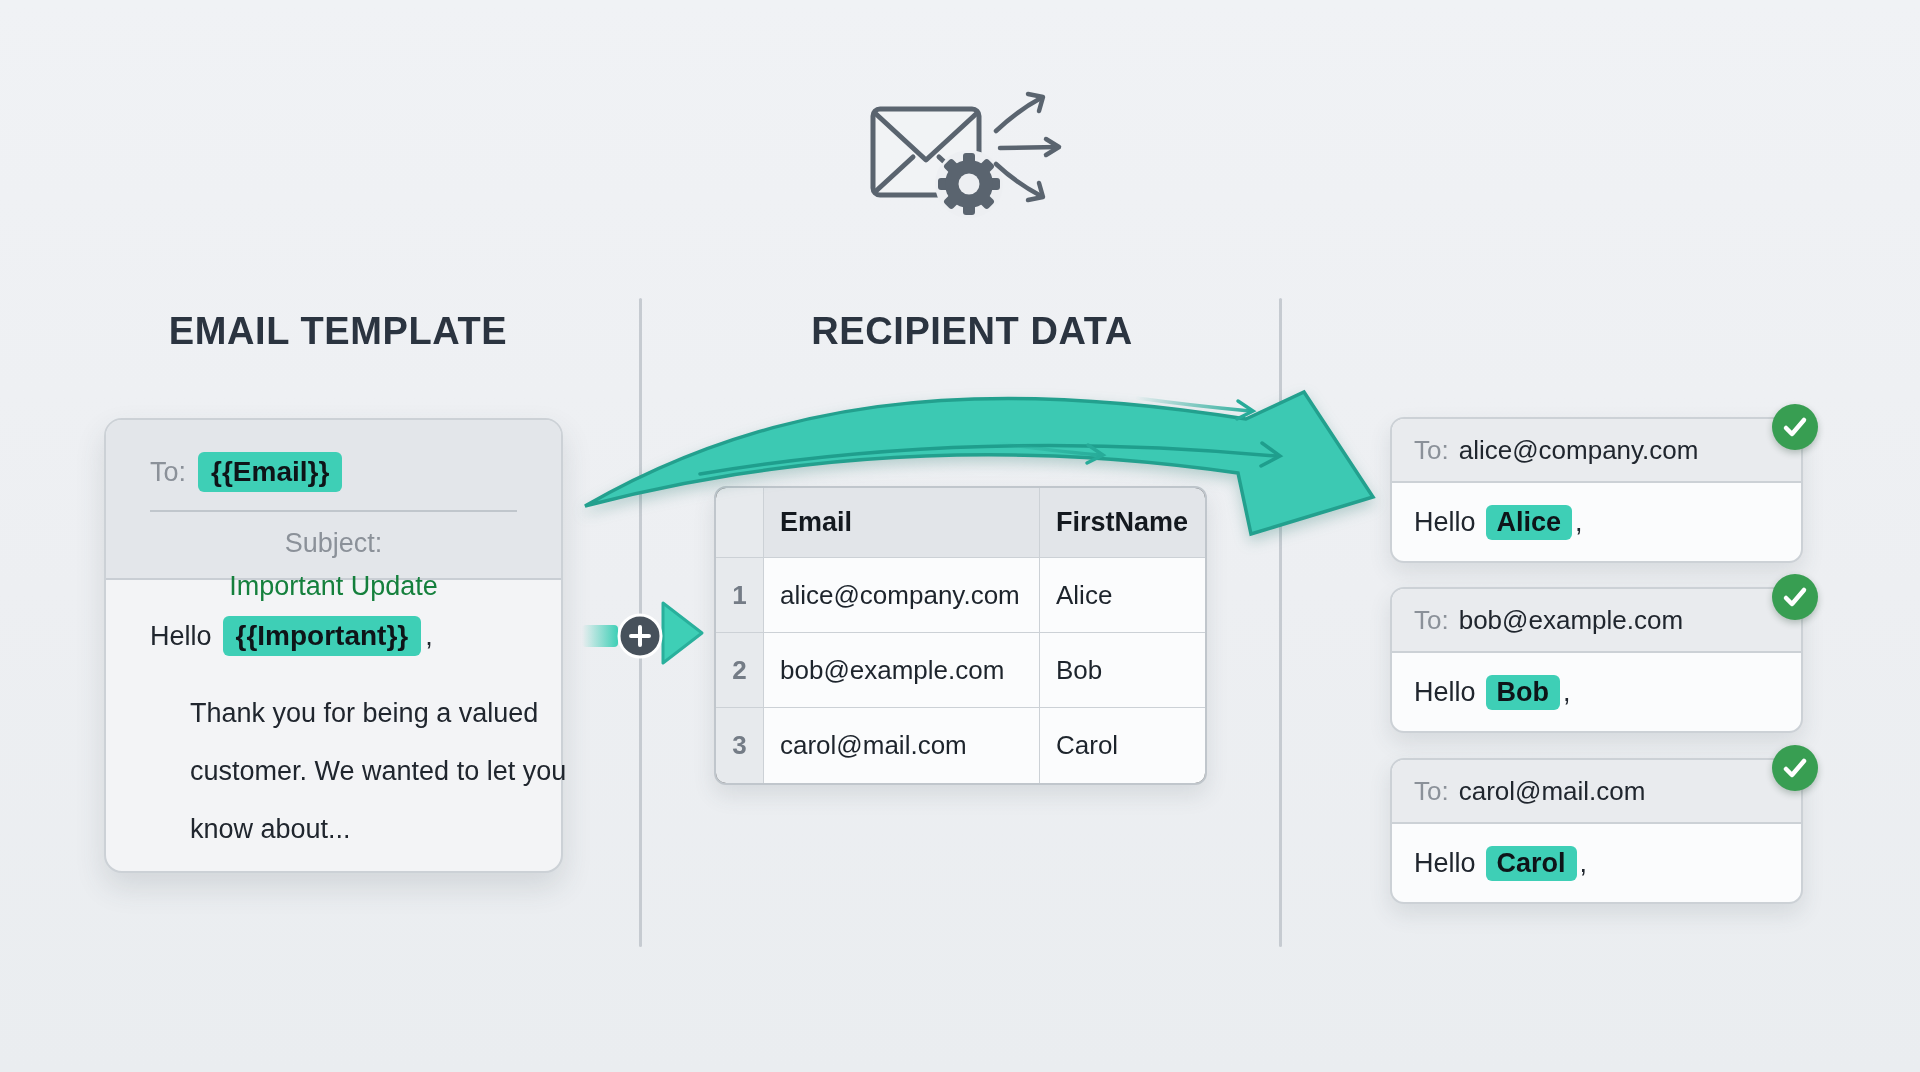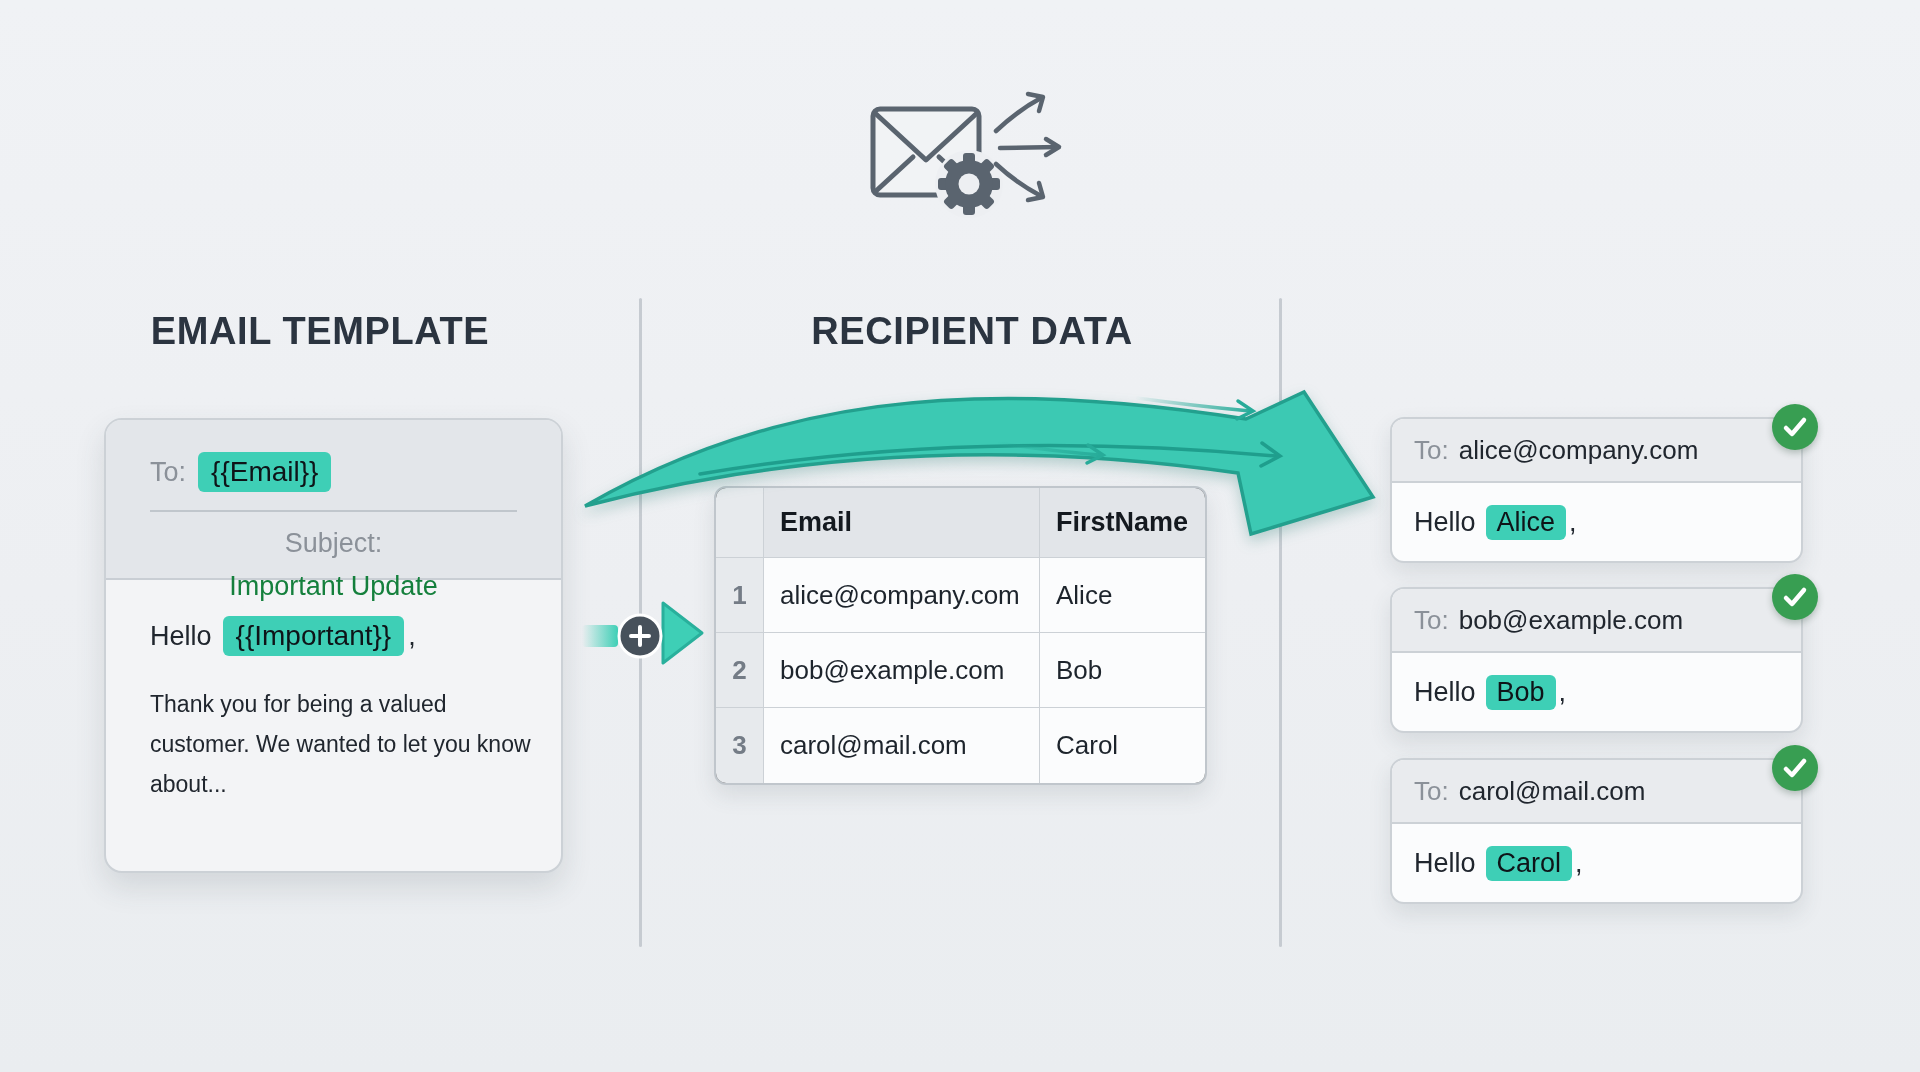--- a/index.html
+++ b/index.html
@@ -9,21 +9,21 @@
     background:linear-gradient(180deg,#f0f2f5 0%, #edeff2 55%, #eaedf0 100%);
     position:relative; color:#20262e;
   }
   .stage { position:absolute; inset:0; }
 
   
   .col-heading {
     position:absolute; top:310px; width:400px; text-align:center;
     font-size:38px; font-weight:800; letter-spacing:.6px; color:#2b3440;
   }
-  .h-template   { left:120px; }
+  .h-template   { left:138px; }
   .h-recipients { left:772px; }
   .h-individual { left:1392px; }
 
   
   .vdivider {
     position:absolute; top:298px; width:3px; height:649px;
     background:#c6cbd1; border-radius:2px; z-index:1;
   }
   .vd-left  { left:639px; }
   .vd-right { left:1279px; }
@@ -38,25 +38,25 @@
     height:160px; background:#e3e6ea; border-radius:15px 15px 0 0;
     border-bottom:2px solid #c9ced4; padding:32px 44px 0;
   }
   .trow { display:flex; align-items:center; gap:12px; font-size:27px; }
   .field-label { color:#8b9199; }
   .tdivider { height:2px; background:#c0c6cc; margin-top:18px; }
   .trow2 { margin-top:16px;flex-direction:column; }
   .subject-value { color:#15803d; }
   .tbody { padding:36px 44px 0; }
   .greet { display:flex; align-items:center; font-size:27px; color:#20262e; }
-  .para { margin-top:28px; font-size:23px; line-height:40px; color:#20262e; width:386px; }
+  .para { margin-top:28px; font-size:27px; line-height:58px; color:#20262e; width:386px;margin-left:40px; }
 
   .chip {
     display:inline-block; background:#3ecfb6; color:#0e1418;
-    font-weight:400; border-radius:6px; padding:4px 13px; font-size:28px;
+    font-weight:700; border-radius:6px; padding:4px 13px; font-size:28px;
   }
   .chip-sm { padding:2px 11px; font-size:27px; }
   .greet .suffix { margin-left:4px; }
   .greet .prefix { margin-right:11px; }
 
   
   .tbl {
     position:absolute; left:714px; top:486px; width:493px;
     display:grid; grid-template-columns:48px 276px 165px;
     background:#404040; border:2px solid #c0c6cc; border-radius:12px;

